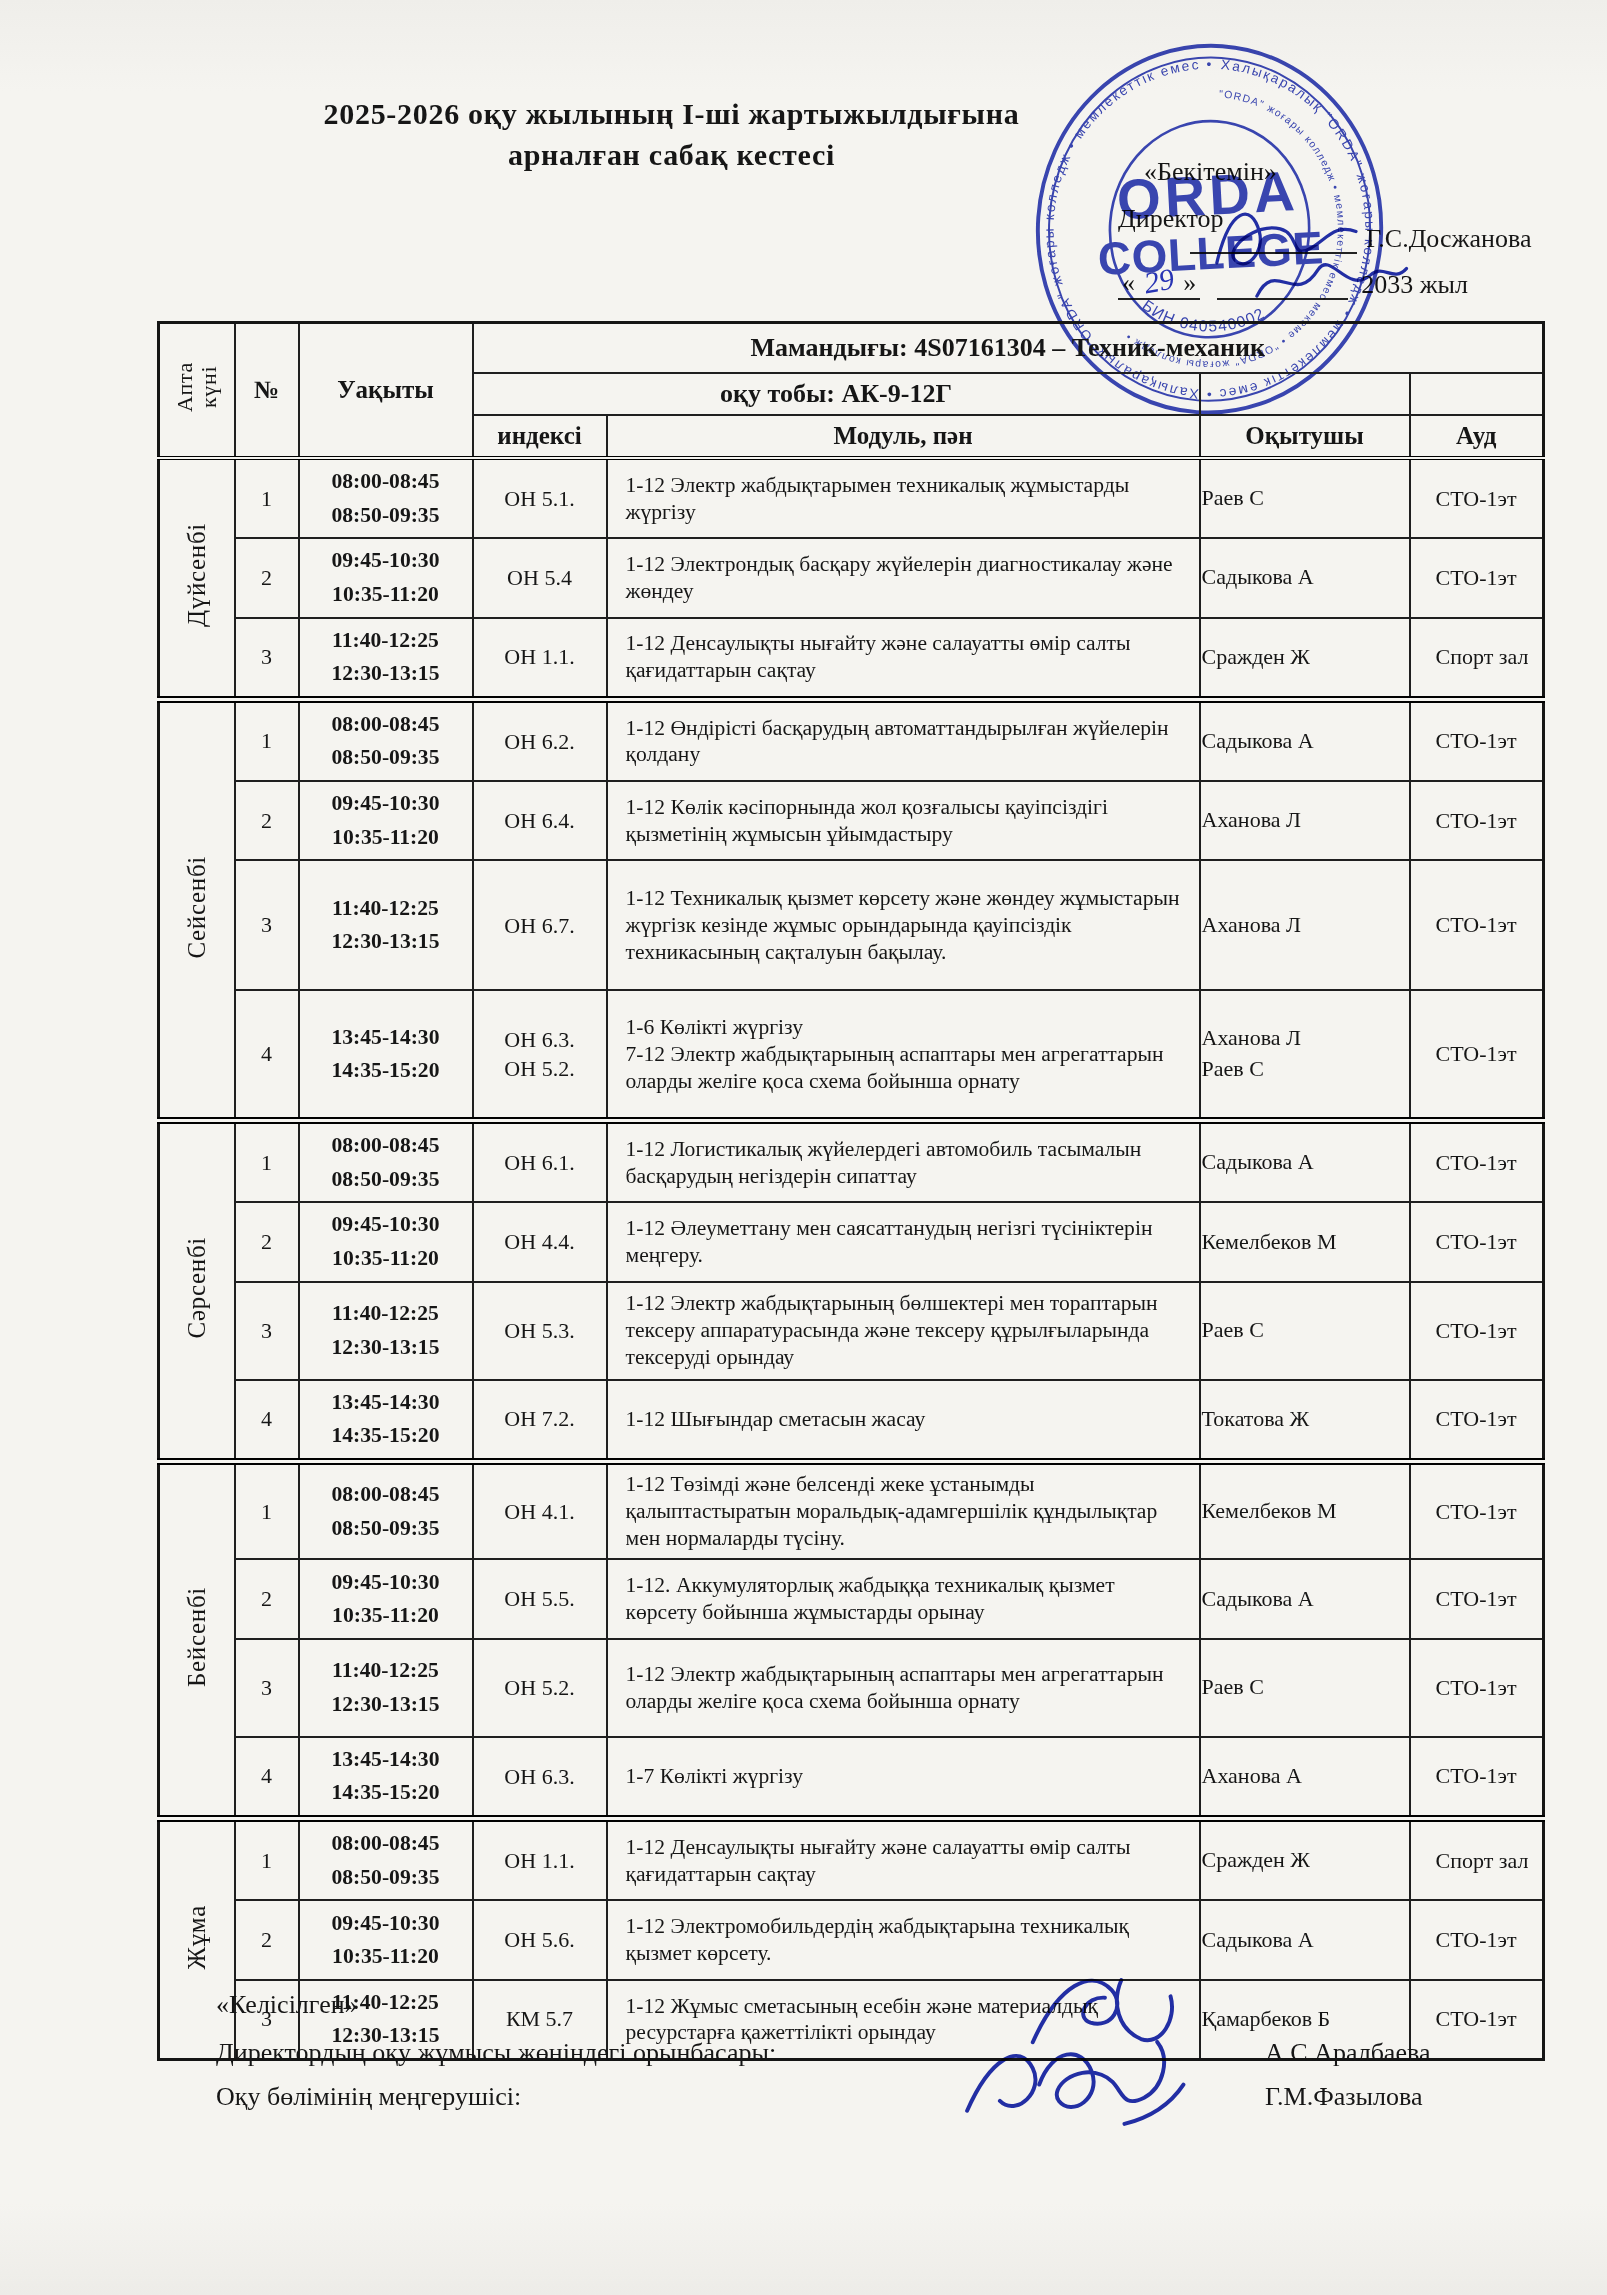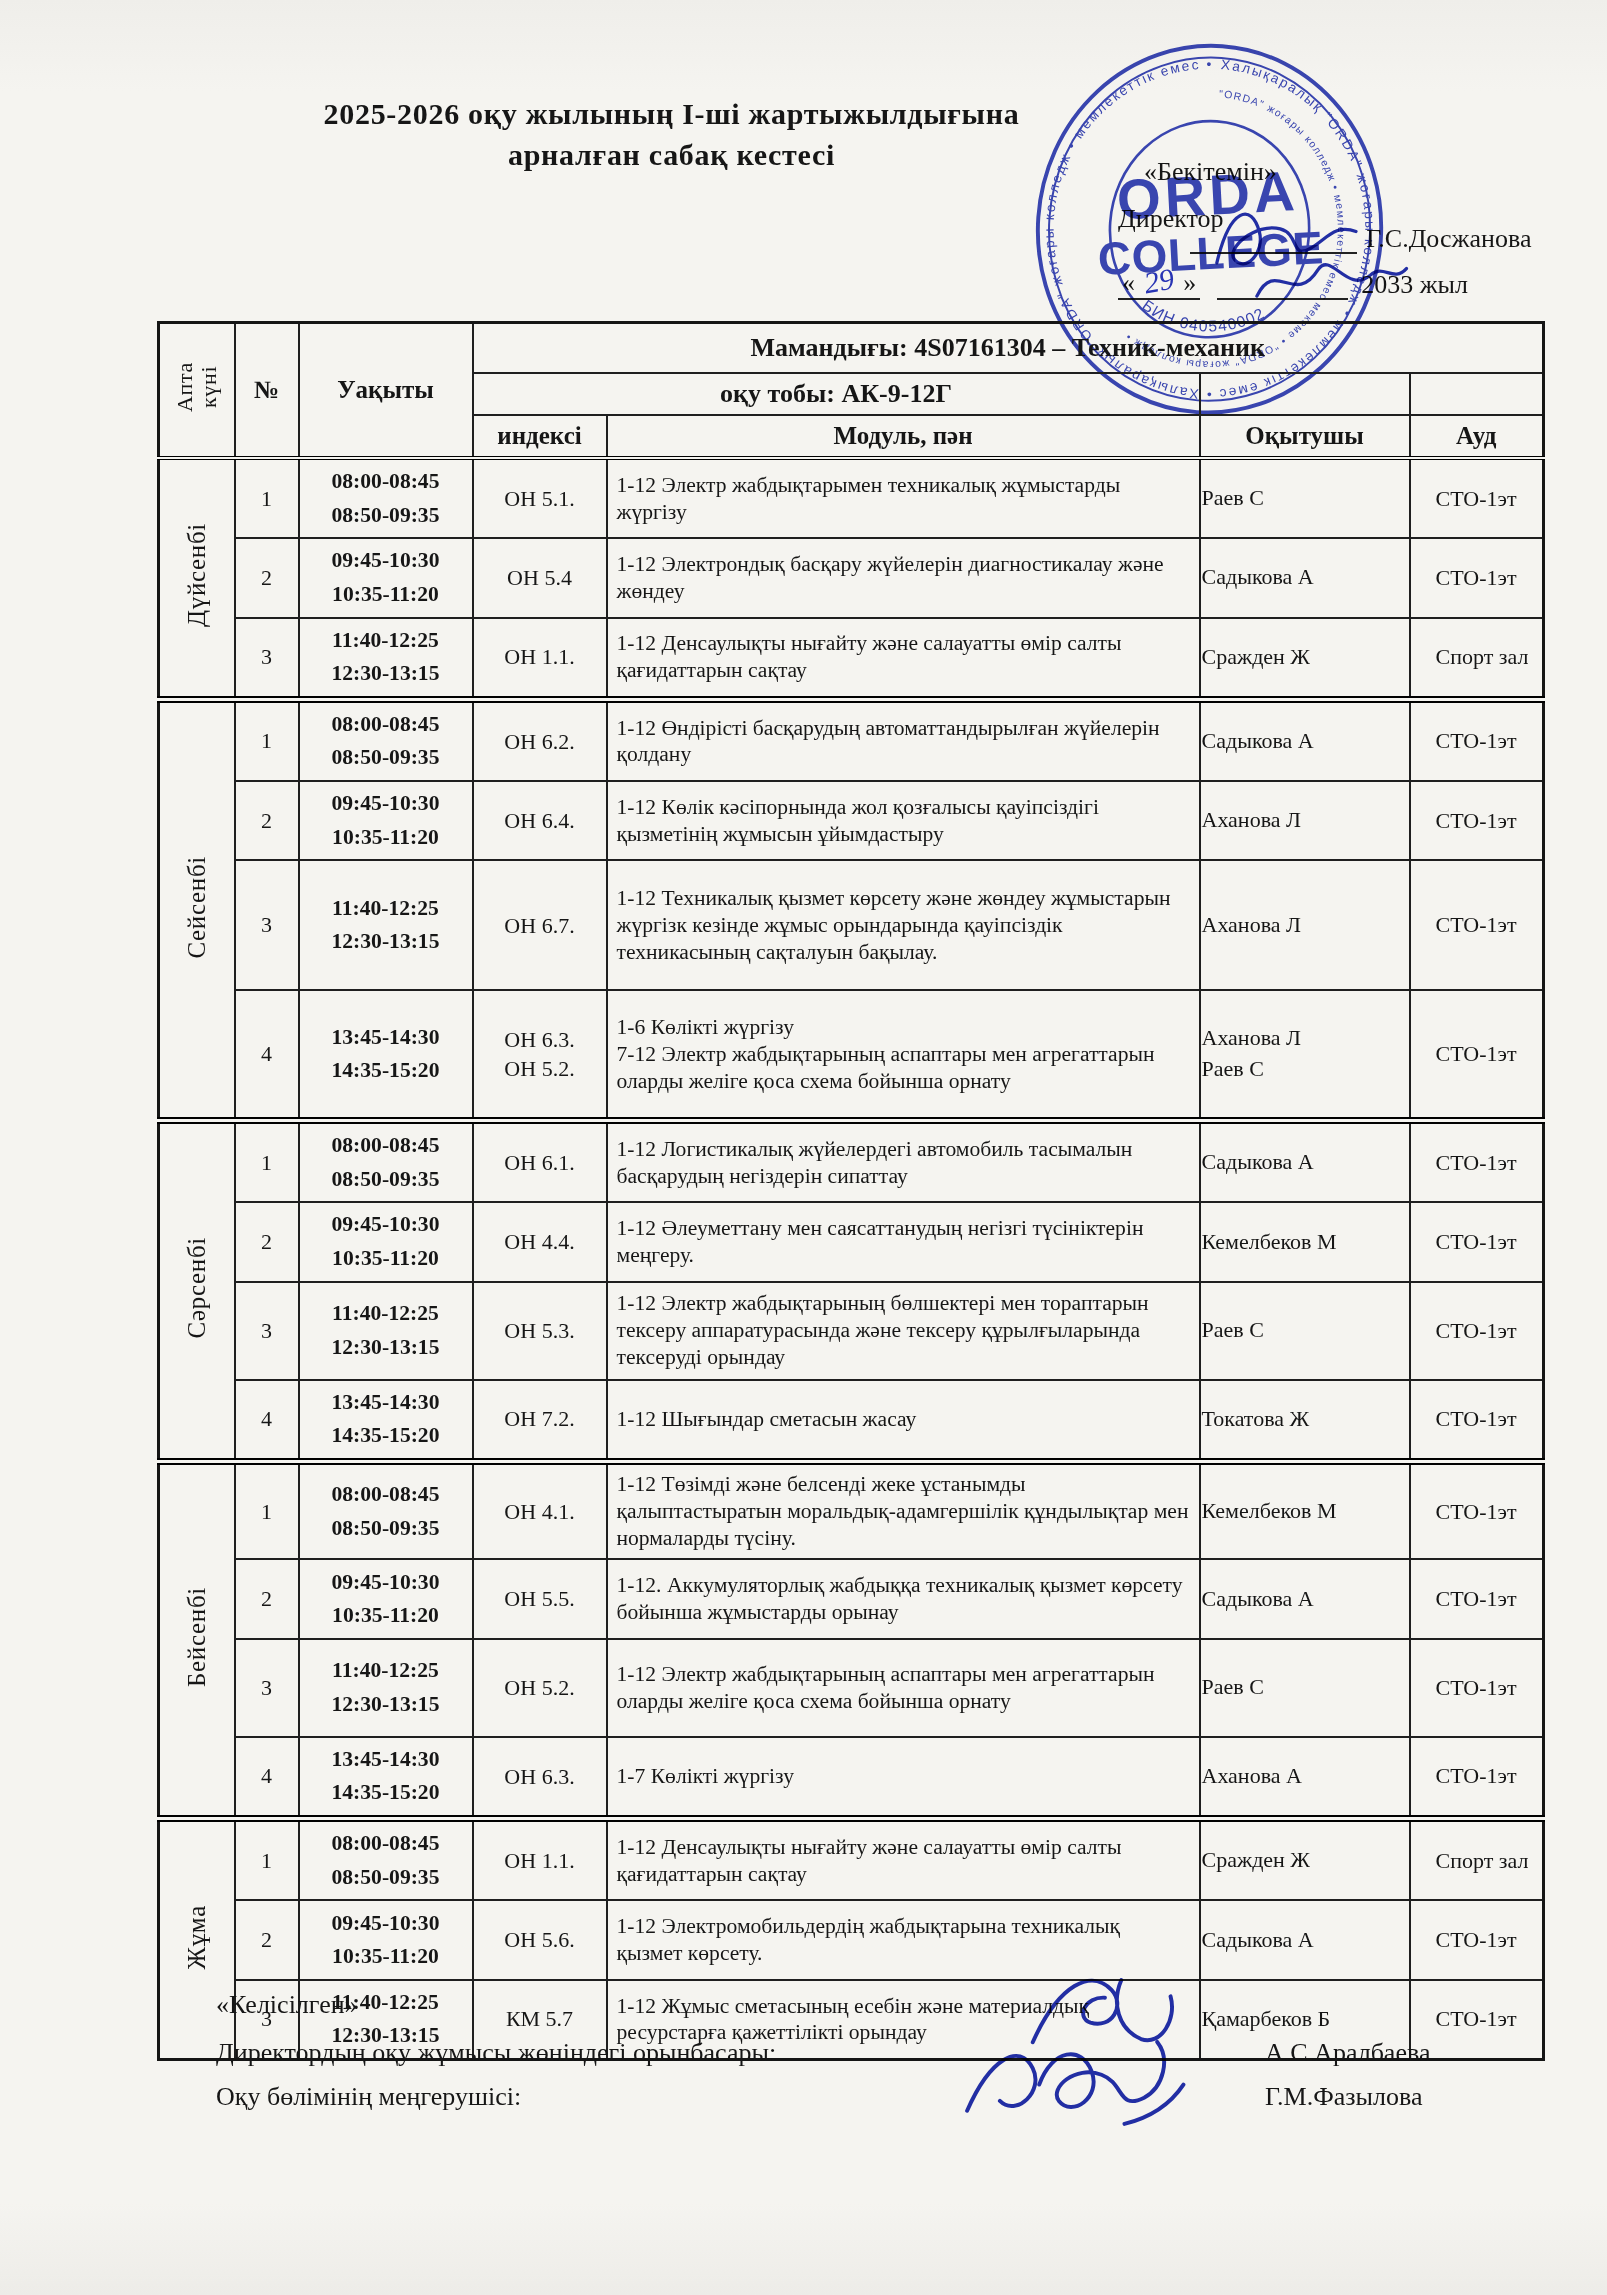--- a/index.html
+++ b/index.html
@@ -35,21 +35,21 @@
   .sched { border:3.3px solid #151515; }
   th.spec { font-size:26px; font-weight:bold; text-align:center; padding:7.9px 5.2px; height:50px; }
   th.group { font-size:26px; font-weight:bold; text-align:center; height:42px; }
   th.colh { font-size:25px; font-weight:bold; text-align:center; height:43px; }
   td.daycell { text-align:center; vertical-align:middle; padding:2.6px; }
   .vtext { display:inline-block; writing-mode:vertical-rl; transform:rotate(180deg); font-size:25px; line-height:1.1; white-space:pre-line; letter-spacing:0.7px; }
   .vhead { font-size:22px; }
   td.num { text-align:center; font-size:22px; }
   td.time { text-align:center; font-weight:bold; font-size:21.6px; line-height:1.55; white-space:pre-line; }
   td.idx { text-align:center; font-size:22px; white-space:pre-line; line-height:1.35; }
-  td.mod { text-align:left; line-height:1.24; white-space:pre-line; padding-left:9px; }
+  td.mod { text-align:left; line-height:1.24; white-space:pre-line; padding-left:18px; }
   td.tch { text-align:left; font-size:22px; white-space:pre-line; line-height:1.4; padding-left:1px; }
   td.room { text-align:left; font-size:22px; padding-left:25px; }
   tr.hA { height:73px; } tr.hB { height:98px; } tr.hC { height:130px; } tr.hD { height:66px; }
   tr.sepd > td { border-top:7.2px double #000; }
   tr.seph > td { border-top:4.6px double #000; }
   
   .footer { position:absolute; top:1990px; left:216px; width:1311px; font-size:26px; }
   .f-l1 { margin-bottom:18.4px; }
   .f-row { position:relative; height:41px; margin-bottom:2.6px;text-decoration:underline; }
   .f-label { position:absolute; left:0; top:0; }

